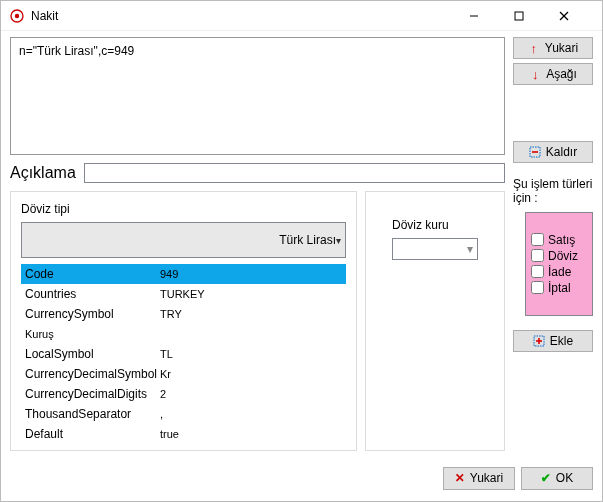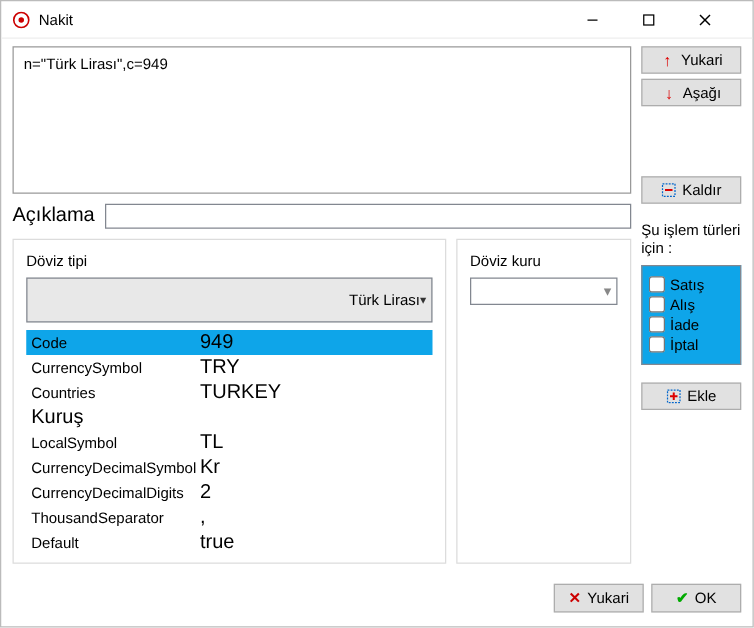--- a/index.html
+++ b/index.html
@@ -17,27 +17,27 @@
   .aciklama-row input { flex: 1; height: 20px; border: 1px solid #828790; padding: 2px 4px; }
   .lower { display: flex; margin-top: 8px; gap: 8px; border-radius: 27px; }
   .panel { border: 1px solid #dcdcdc; flex: 1; padding: 10px 10px 6px 10px; }
   .panel-label { font-size: 12px; margin-bottom: 6px; color: #000; }
   .combo { width: 100%; height: 36px; border: 1px solid #828790; background: #e8e8e8; display: flex; align-items: center; padding: 0 4px; justify-content: flex-end; }
   .combo .arrow { font-size: 10px; color: #333; }
   .props { margin-top: 6px; }
   .prop-row { display: flex; height: 20px; align-items: center; padding-left: 4px; }
   .prop-row.selected { background: #0ea5e9; }
   .prop-key { width: 135px; font-size: 12px; }
-  .prop-val { font-size: 16px; }
-  .rate-panel { border: 1px solid #dcdcdc; width: 140px; padding: 10px; }
+  .prop-val { font-size: 11px; }
+  .rate-panel { border: 1px solid #dcdcdc; width: 140px; padding: 26px; }
   .rate-combo { width: 100%; height: 22px; border: 1px solid #828790; background: #fff; display: flex; align-items: center; justify-content: flex-end; padding: 0 4px; }
   .btn { height: 22px; border: 1px solid #adadad; background: #e1e1e1; display: flex; align-items: center; justify-content: center; gap: 5px; font-size: 12px; cursor: default; padding: 0 6px; }
   .btn .icon { width: 12px; height: 12px; display: inline-flex; align-items: center; justify-content: center; }
   .section-label { font-size: 12px; margin-top: 10px; margin-bottom: 2px; line-height: 1.2; }
-  .check-group { border: 1px solid #828790; background: #0ea5e9; padding: 8px 5px; display: flex; flex-direction: column; gap: 2px; }
+  .check-group { border: 1px solid #828790; background: #f9a8d4; padding: 20px 5px; display: flex; flex-direction: column; gap: 2px; margin-left: 12px; }
   .check-row { display: flex; align-items: center; gap: 4px; font-size: 12px; }
   .check-row input { width: 13px; height: 13px; margin: 0; }
   .footer { height: 34px; display: flex; align-items: center; justify-content: flex-end; gap: 6px; padding: 0 9px; }
   .footer .btn { width: 72px; height: 23px; }
   .red-x { color: #c00; font-weight: bold; font-size: 12px; }
   .green-check { color: #0a0; font-weight: bold; font-size: 12px; }
   .up-arrow { color: #d00; font-weight: bold; font-size: 13px; }
   .down-arrow { color: #d00; font-weight: bold; font-size: 13px; }
 </style>
 </head>
@@ -82,26 +82,26 @@
         <div class="combo">
           <span>Türk Lirası</span>
           <span class="arrow">▾</span>
         </div>
         <div class="props" id="props">
             <div class="prop-row selected">
               <span class="prop-key">Code</span>
               <span class="prop-val">949</span>
             </div>
             <div class="prop-row">
+              <span class="prop-key">Countries</span>
+              <span class="prop-val">TURKEY</span>
+            </div>
+            <div class="prop-row">
               <span class="prop-key">CurrencySymbol</span>
               <span class="prop-val">TRY</span>
-            </div>
-            <div class="prop-row">
-              <span class="prop-key">Countries</span>
-              <span class="prop-val">TURKEY</span>
             </div>
             <div class="prop-row">
               <span class="prop-val">Kuruş</span>
             </div>
             <div class="prop-row">
               <span class="prop-key">LocalSymbol</span>
               <span class="prop-val">TL</span>
             </div>
             <div class="prop-row">
               <span class="prop-key">CurrencyDecimalSymbol</span>
@@ -150,21 +150,21 @@
       <span>Kaldır</span>
     </div>
     <div class="section-label">Şu işlem türleri için  :</div>
     <div class="check-group" id="ttypes">
         <label class="check-row">
           <input type="checkbox" style="">
           <span>Satış</span>
         </label>
         <label class="check-row">
           <input type="checkbox" style="">
-          <span>Alış</span>
+          <span>Döviz</span>
         </label>
         <label class="check-row">
           <input type="checkbox" style="">
           <span>İade</span>
         </label>
         <label class="check-row">
           <input type="checkbox" style="">
           <span>İptal</span>
         </label>
       </div>

